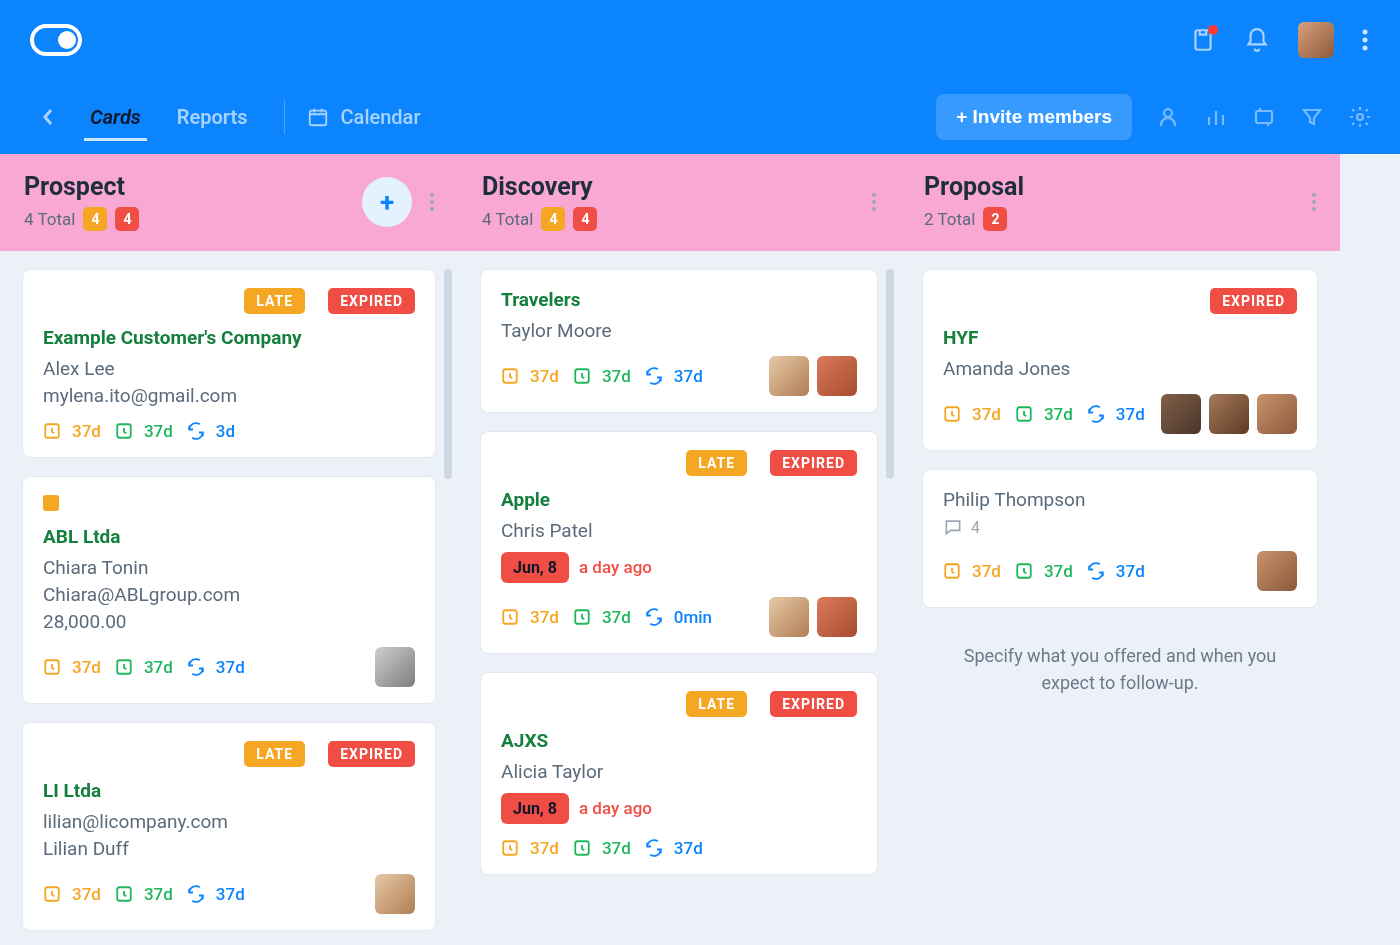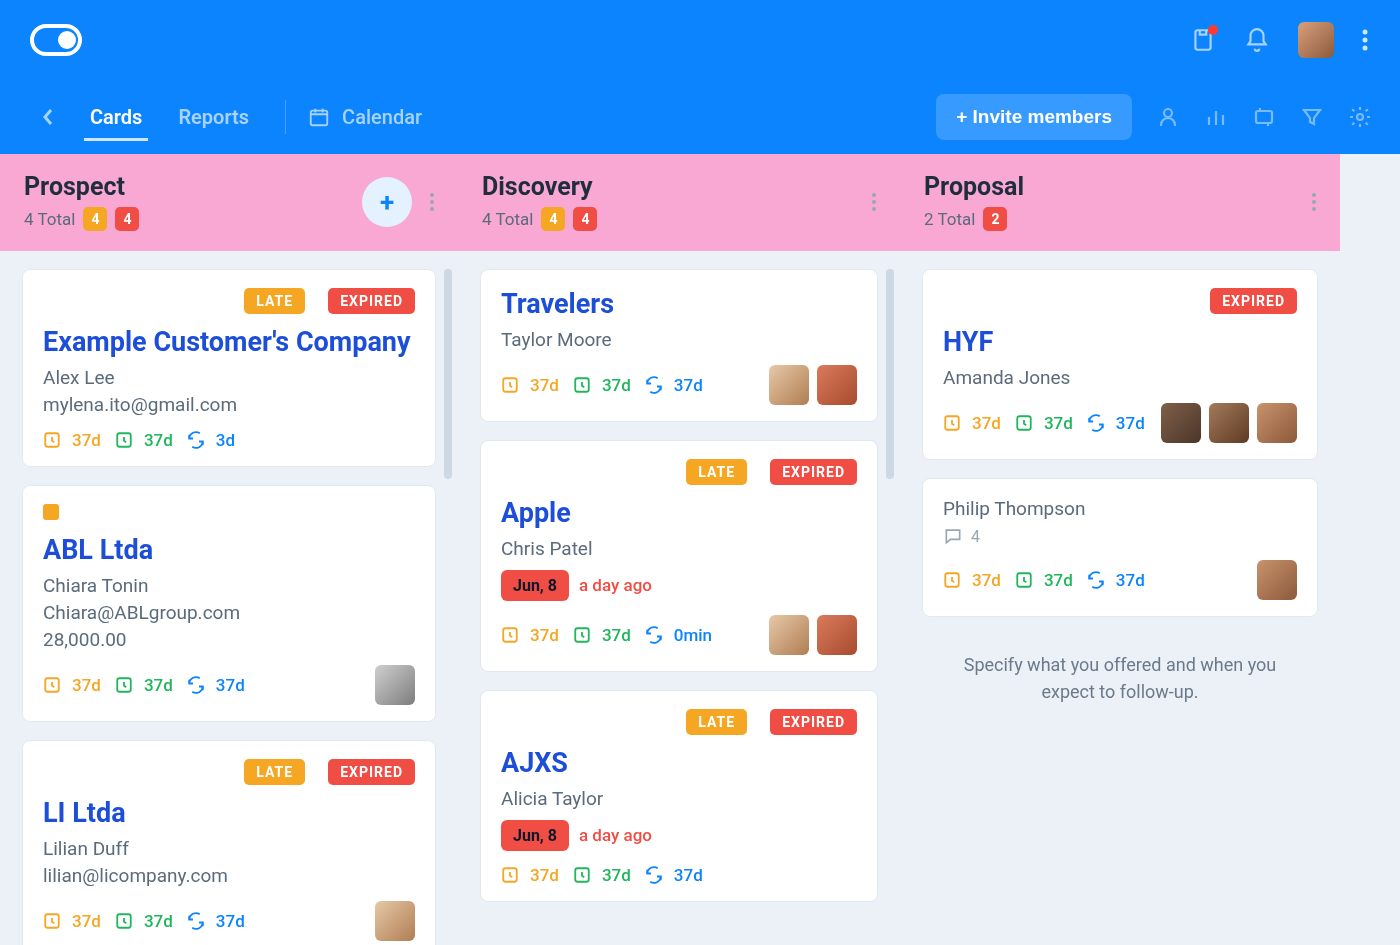--- a/index.html
+++ b/index.html
@@ -34,21 +34,21 @@
 .subbar {
   background: #0c84fe;
   height: 74px;
   display: flex;
   align-items: center;
   padding: 0 28px;
   gap: 8px;
 }
 .back-btn { color:#a8d2ff; width:40px; height:40px; display:flex; align-items:center; justify-content:center; border-radius:6px; }
 .tab { color:#a8d2ff; font-size:20px; font-weight:600; padding: 20px 14px; position:relative; }
-.tab.active { color:#ffffff; }
+.tab.active { color:#0f172a;font-style:italic; }
 .tab.active::after { content:""; position:absolute; left:8px; right:8px; bottom:8px; height:3px; background:#cfe6ff; }
 .tab-divider { width:1px; height:34px; background:rgba(255,255,255,.25); margin:0 14px; }
 .cal-tab { display:flex; align-items:center; gap:12px; color:#a8d2ff; font-size:20px; font-weight:500; }
 .sub-right { margin-left:auto; display:flex; align-items:center; gap:24px; }
 .invite-btn { background:rgba(255,255,255,.18); color:#fff; border:none; font-size:19px; font-weight:700; padding:12px 20px; border-radius:8px; display:flex; align-items:center; gap:6px; }
 .sub-icon { color:#79bbff; }
 .board { display:flex; height:calc(945px - 154px); }
 .column { display:flex; flex-direction:column; }
 .col-header { background:#f9a8d4; padding:18px 24px 20px; display:flex; align-items:center; }
 .col-title-wrap { display:flex; flex-direction:column; gap:6px; }
@@ -62,21 +62,21 @@
 .col-menu { margin-left:18px; color:#9aa6b2; display:flex; flex-direction:column; gap:3px; }
 .col-menu span { width:4px; height:4px; border-radius:50%; background:#9aa6b2; }
 .col-body { padding:18px 22px; display:flex; flex-direction:column; gap:18px; overflow-y:auto; position:relative; }
 .scroll-hint { position:absolute; top:18px; right:6px; width:8px; height:210px; background:#cdd8e5; border-radius:4px; }
 .card { background:#fff; border:1px solid #e2e8ef; border-radius:8px; padding:18px 20px 16px; position:relative; }
 .card-badges { display:flex; justify-content:flex-end; gap:23px; margin-bottom:12px; }
 .status-badge { font-size:14px; font-weight:700; letter-spacing:1px; color:#fff; padding:5px 12px; border-radius:5px; }
 .status-badge.late { background:#f5a623; }
 .status-badge.expired { background:#f04d44; }
 .small-box { width:16px; height:16px; background:#f5a623; border-radius:3px; margin-bottom:14px; }
-.card-title { font-size:27px; font-weight:700; color:#1d4ed8; margin-bottom:8px; }
+.card-title { font-size:19px; font-weight:700; color:#15803d; margin-bottom:8px; }
 .card-line { font-size:19px; color:#5b6b7b; margin-bottom:4px; }
 .date-chip { display:inline-block; background:#f04d44; color:#0f172a; font-size:16px; font-weight:700; padding:6px 12px; border-radius:6px; margin-right:10px; }
 .date-ago { color:#f04d44; font-size:17px; font-weight:500; }
 .card-footer { display:flex; align-items:center; margin-top:14px; }
 .timers { display:flex; gap:14px; align-items:center; }
 .timer { display:flex; align-items:center; gap:11px; font-size:17px; font-weight:500; }
 .timer.orange { color:#f5a623; }
 .timer.green { color:#1fb65c; }
 .timer.blue { color:#0c84fe; }
 .timer-icon { width:18px; height:18px; }
@@ -267,22 +267,22 @@
               <div class="card-avatar av-3"></div>
             </div>
           </div>
         </div>
         <div class="card">
           <div class="card-badges">
             <span class="status-badge late">LATE</span>
             <span class="status-badge expired">EXPIRED</span>
           </div>
           <div class="card-title">LI Ltda</div>
+          <div class="card-line">lilian@licompany.com</div>
           <div class="card-line">Lilian Duff</div>
-          <div class="card-line">lilian@licompany.com</div>
           <div class="card-footer">
             <div class="timers">
               <div class="timer orange">
                 <svg class="timer-icon" viewBox="0 0 24 24" fill="none" stroke="#f5a623" stroke-width="2.4">
                   <rect x="3" y="3" width="18" height="18" rx="3"></rect>
                   <path d="M12 8v5l3 2"></path>
                 </svg>
                 <span>37d</span>
               </div>
               <div class="timer green">

